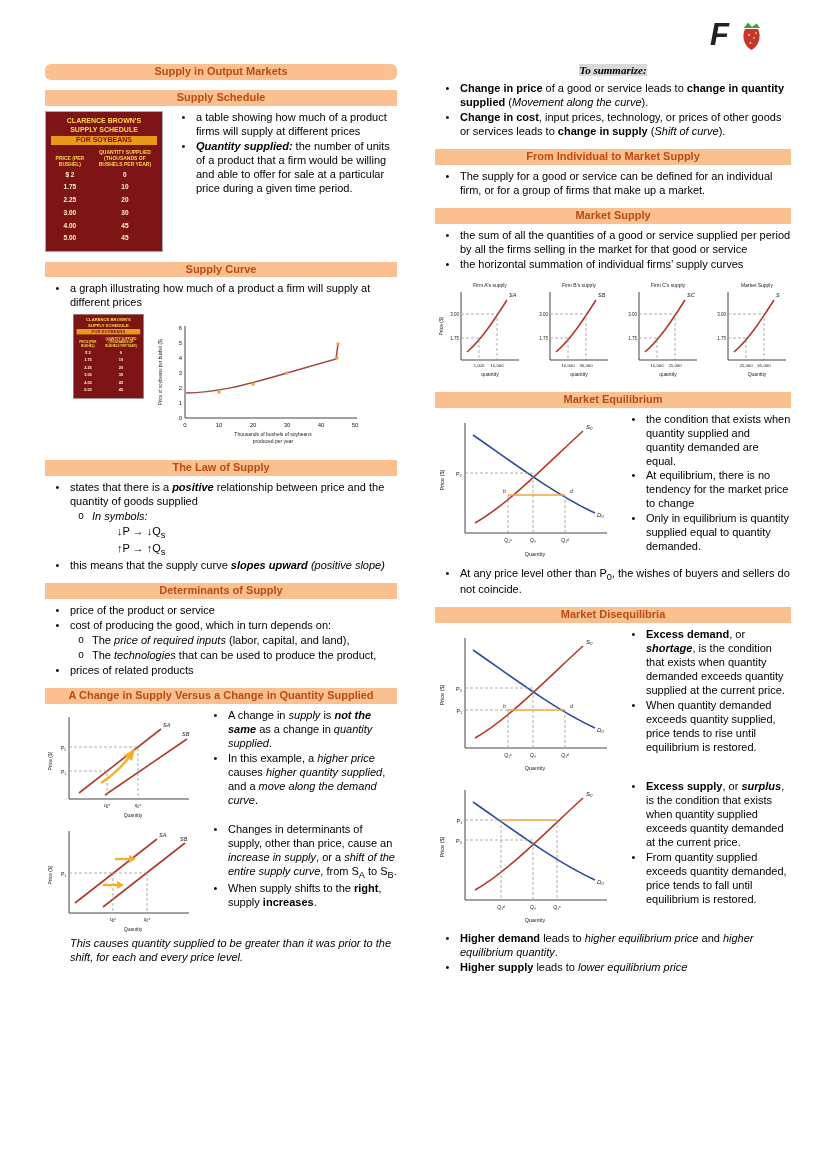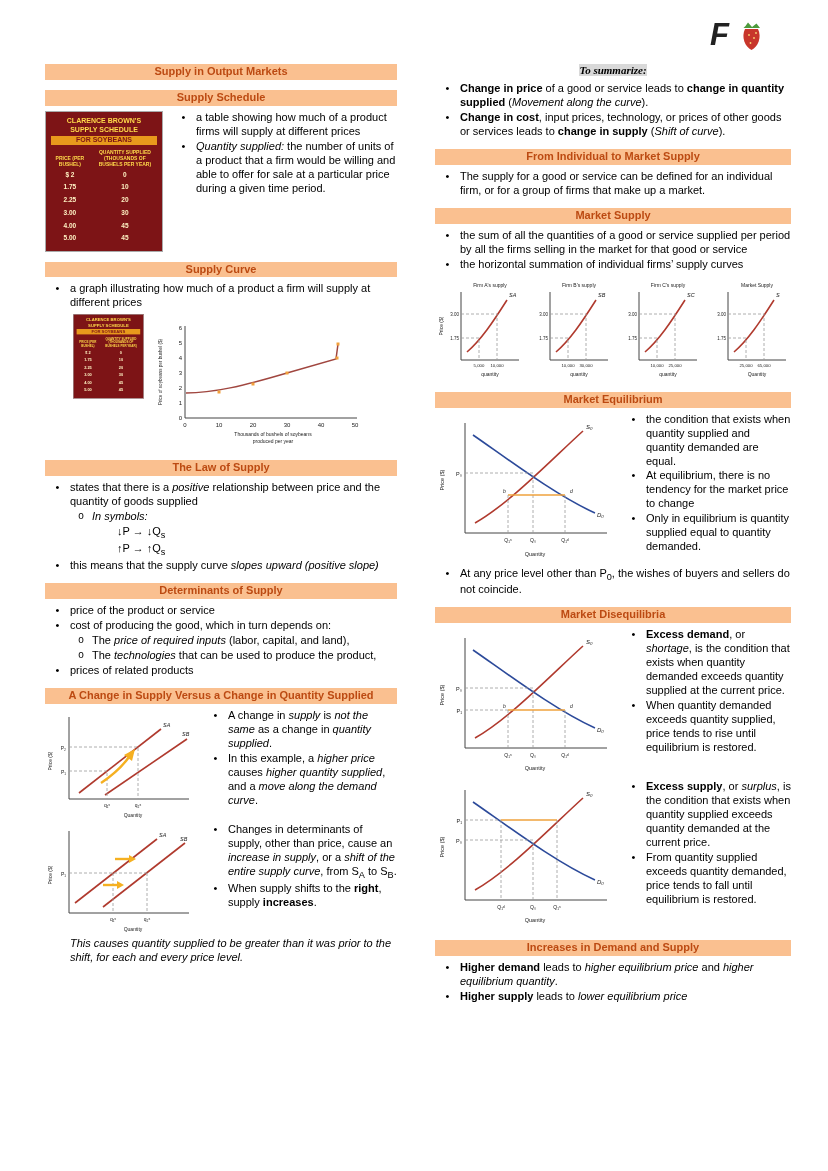--- a/index.html
+++ b/index.html
@@ -5,28 +5,28 @@
   * { margin:0; padding:0; box-sizing:border-box; }
   html,body { background:#fff; }
   .page { position:relative; width:828px; height:1171px; background:#fff; overflow:hidden;
           font-family:"Liberation Sans", sans-serif; font-size:11px; color:#000; line-height:1.27; }
   .cols { position:absolute; top:64px; left:45px; display:flex; gap:38px; }
   .col-left  { width:352px; }
   .col-right { width:356px; }
 
   .hd { background:#FAC090; color:#BC4A12; font-weight:bold; text-align:center;
         padding:1px 3px; margin:10px 0 5px; }
-  .hd.mt0 { margin-top:0; }
+  .hd.mt0 { margin-top:0;border-radius:6px; }
 
   .li { display:flex; margin-bottom:1px; }
   .mk { flex:none; width:25px; text-align:center; }
   .li.sub { margin-left:25px; } .li.sub .mk { width:22px; font-size:10px; }
   .tx { flex:1; }
   .sym { margin-left:72px; }
-  b i, .bi { font-weight:normal; font-style:italic;text-align:right; }
+  b i, .bi { font-weight:bold; font-style:italic;text-align:right; }
   .row { display:flex; gap:8px; margin:2px 0; align-items:flex-start; }
   .flex1 { flex:1; }
   .para { margin:2px 0 0 0;font-style:italic; }
 
   .sumhead { text-align:center; margin-bottom:4px; }
   .sumhead span { background:#D9D9D9; font-weight:bold; font-style:italic;font-family:Liberation Serif, serif; }
 
   
   .ftab { width:118px; flex:none; background:#7D1416; border:1px solid #AAA; padding:4px 3px 6px; }
   .ftab .t1 { color:#FFD94A; font-weight:bold; font-size:7px; text-align:center; line-height:1.3; }
@@ -495,21 +495,20 @@
             <span class="mk">•</span>
             <span class="tx"><b>Excess supply</b><span>, or </span><span class="bi">surplus</span><span>, is the condition that exists when quantity supplied exceeds quantity demanded at the current price.</span></span>
           </div>
           <div class="li">
             <span class="mk">•</span>
             <span class="tx"><span>From quantity supplied exceeds quantity demanded, price tends to fall until equilibrium is restored.</span></span>
           </div>
         </div>
       </div>
 
-      <div class="hd">Increases in Demand and Supply</div>
       <div class="li">
         <span class="mk">•</span>
         <span class="tx"><b>Higher demand</b><span> leads to </span><i>higher equilibrium price</i><span> and </span><i>higher equilibrium quantity</i><span>.</span></span>
       </div>
       <div class="li">
         <span class="mk">•</span>
         <span class="tx"><b>Higher supply</b><span> leads to </span><i>lower equilibrium price</i></span>
       </div>
 
     </div>

